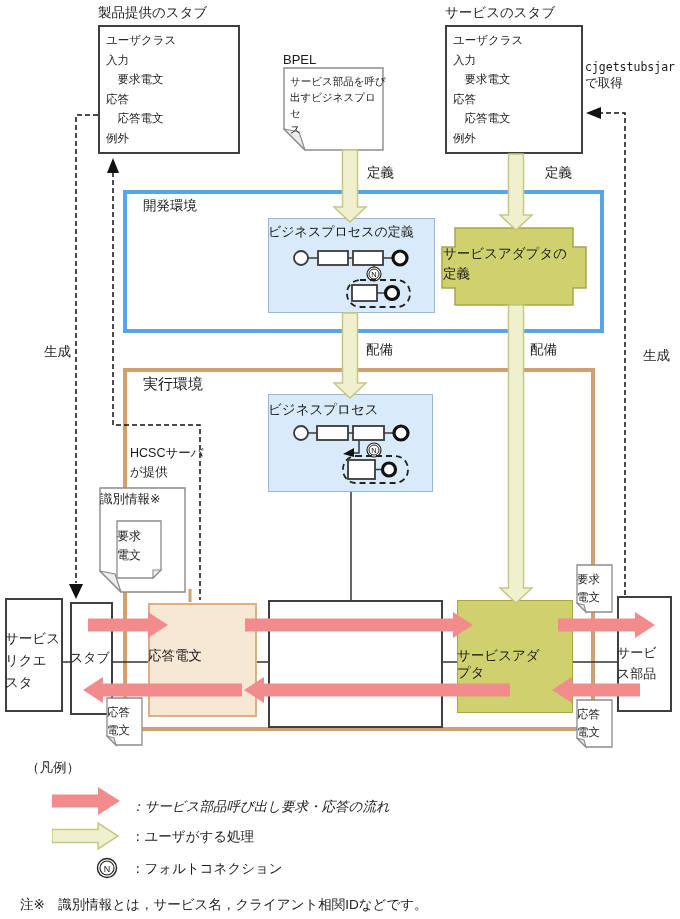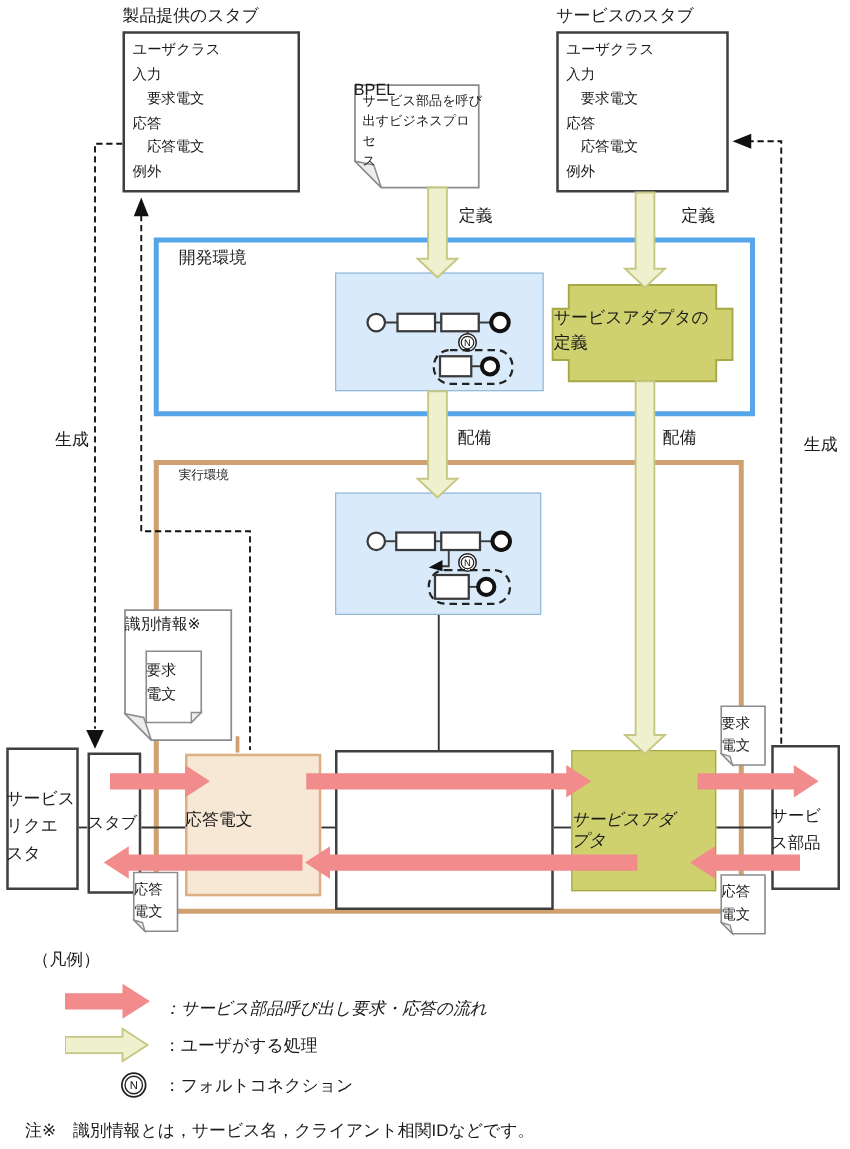--- a/index.html
+++ b/index.html
@@ -145,49 +145,57 @@
 　要求電文
 応答
 　応答電文
 例外</div>
   <div class="txt pre" style="left:453px;top:31px;font-size:11.5px;line-height:19.5px;">ユーザクラス
 入力
 　要求電文
 応答
 　応答電文
 例外</div>
-  <div class="txt ctr" style="left:283px;top:64px;width:100px;font-size:13px;">BPEL</div>
+  <div class="txt ctr" style="left:283px;top:52px;width:100px;font-size:13px;">BPEL</div>
   <div class="txt pre" style="left:290px;top:73px;width:96px;font-size:10.5px;line-height:16px;">サービス部品を呼び
 出すビジネスプロセ
 ス</div>
+  <div class="txt" style="left:585px;top:59px;font-size:12px;line-height:16px;">
+    <span style="font-family:'DejaVu Sans Mono','Liberation Mono',monospace;font-size:11.5px;">cjgetstubsjar</span><br>
+    <span style="font-size:12.5px;">で取得</span>
+  </div>
   <div class="txt" style="left:367px;top:165px;font-size:13.5px;">定義</div>
   <div class="txt" style="left:545px;top:165px;font-size:13.5px;">定義</div>
   <div class="txt" style="left:143px;top:198px;font-size:13.5px;">開発環境</div>
-  <div class="txt" style="left:143px;top:375px;font-size:10px;">実行環境</div>
+  <div class="txt" style="left:143px;top:375px;font-size:15px;">実行環境</div>
   <div class="txt" style="left:366px;top:342px;font-size:13.5px;">配備</div>
   <div class="txt" style="left:530px;top:342px;font-size:13.5px;">配備</div>
   <div class="txt" style="left:44px;top:344px;font-size:13.5px;">生成</div>
   <div class="txt" style="left:643px;top:348px;font-size:13.5px;">生成</div>
+  <div class="txt pre" style="left:130px;top:444px;font-size:12.5px;line-height:18.5px;">HCSCサーバ
+が提供</div>
+  <div class="txt ctr" style="left:268px;top:224px;width:167px;font-size:13px;">ビジネスプロセスの定義</div>
+  <div class="txt ctr" style="left:268px;top:402px;width:165px;font-size:13.5px;">ビジネスプロセス</div>
   <div class="txt ctr pre" style="left:443px;top:244px;width:143px;font-size:13.5px;line-height:20px;">サービスアダプタの
 定義</div>
   <div class="txt ctr" style="left:100px;top:492px;width:85px;font-size:12.5px;">識別情報※</div>
   <div class="txt ctr pre" style="left:117px;top:527px;width:44px;font-size:12px;line-height:19px;">要求
 電文</div>
   <div class="txt ctr pre" style="left:577px;top:570px;width:35px;font-size:11.5px;line-height:18px;">要求
 電文</div>
   <div class="txt ctr pre" style="left:577px;top:705px;width:35px;font-size:11.5px;line-height:18px;">応答
 電文</div>
   <div class="txt ctr pre" style="left:107px;top:703px;width:36px;font-size:11.5px;line-height:18px;">応答
 電文</div>
   <div class="txt ctr pre" style="left:5px;top:628px;width:58px;font-size:13.5px;line-height:22px;">サービス
 リクエ
 スタ</div>
   <div class="txt ctr" style="left:70px;top:650px;width:43px;font-size:13px;">スタブ</div>
   <div class="txt ctr" style="left:148px;top:648px;width:109px;font-size:13.5px;">応答電文</div>
-  <div class="txt ctr" style="left:457px;top:648px;width:92px;font-size:13.5px;font-style:italic;">サービスアダプタ</div>
+  <div class="txt ctr" style="left:457px;top:648px;width:92px;font-size:13.5px;">サービスアダプタ</div>
   <div class="txt ctr pre" style="left:617px;top:642px;width:64px;font-size:13px;line-height:21px;">サービ
 ス部品</div>
 
   <div class="txt" style="left:26px;top:760px;font-size:13.5px;">（凡例）</div>
   <svg class="abs" style="left:52px;top:787px;z-index:6;" width="68" height="28">
     <polygon points="0,7.5 46,7.5 46,0 68,14 46,28 46,20.5 0,20.5" style="fill:var(--pink);"></polygon>
   </svg>
   <div class="txt" style="left:131px;top:799px;font-size:13.5px;font-style:italic;">：サービス部品呼び出し要求・応答の流れ</div>
   <svg class="abs" style="left:52px;top:822px;z-index:6;" width="68" height="28">
     <polygon points="0,7.5 46,7.5 46,1 66,14 46,27 46,20.5 0,20.5" style="fill:var(--olive_fill);stroke:var(--olive_border);" stroke-width="1.5"></polygon>

